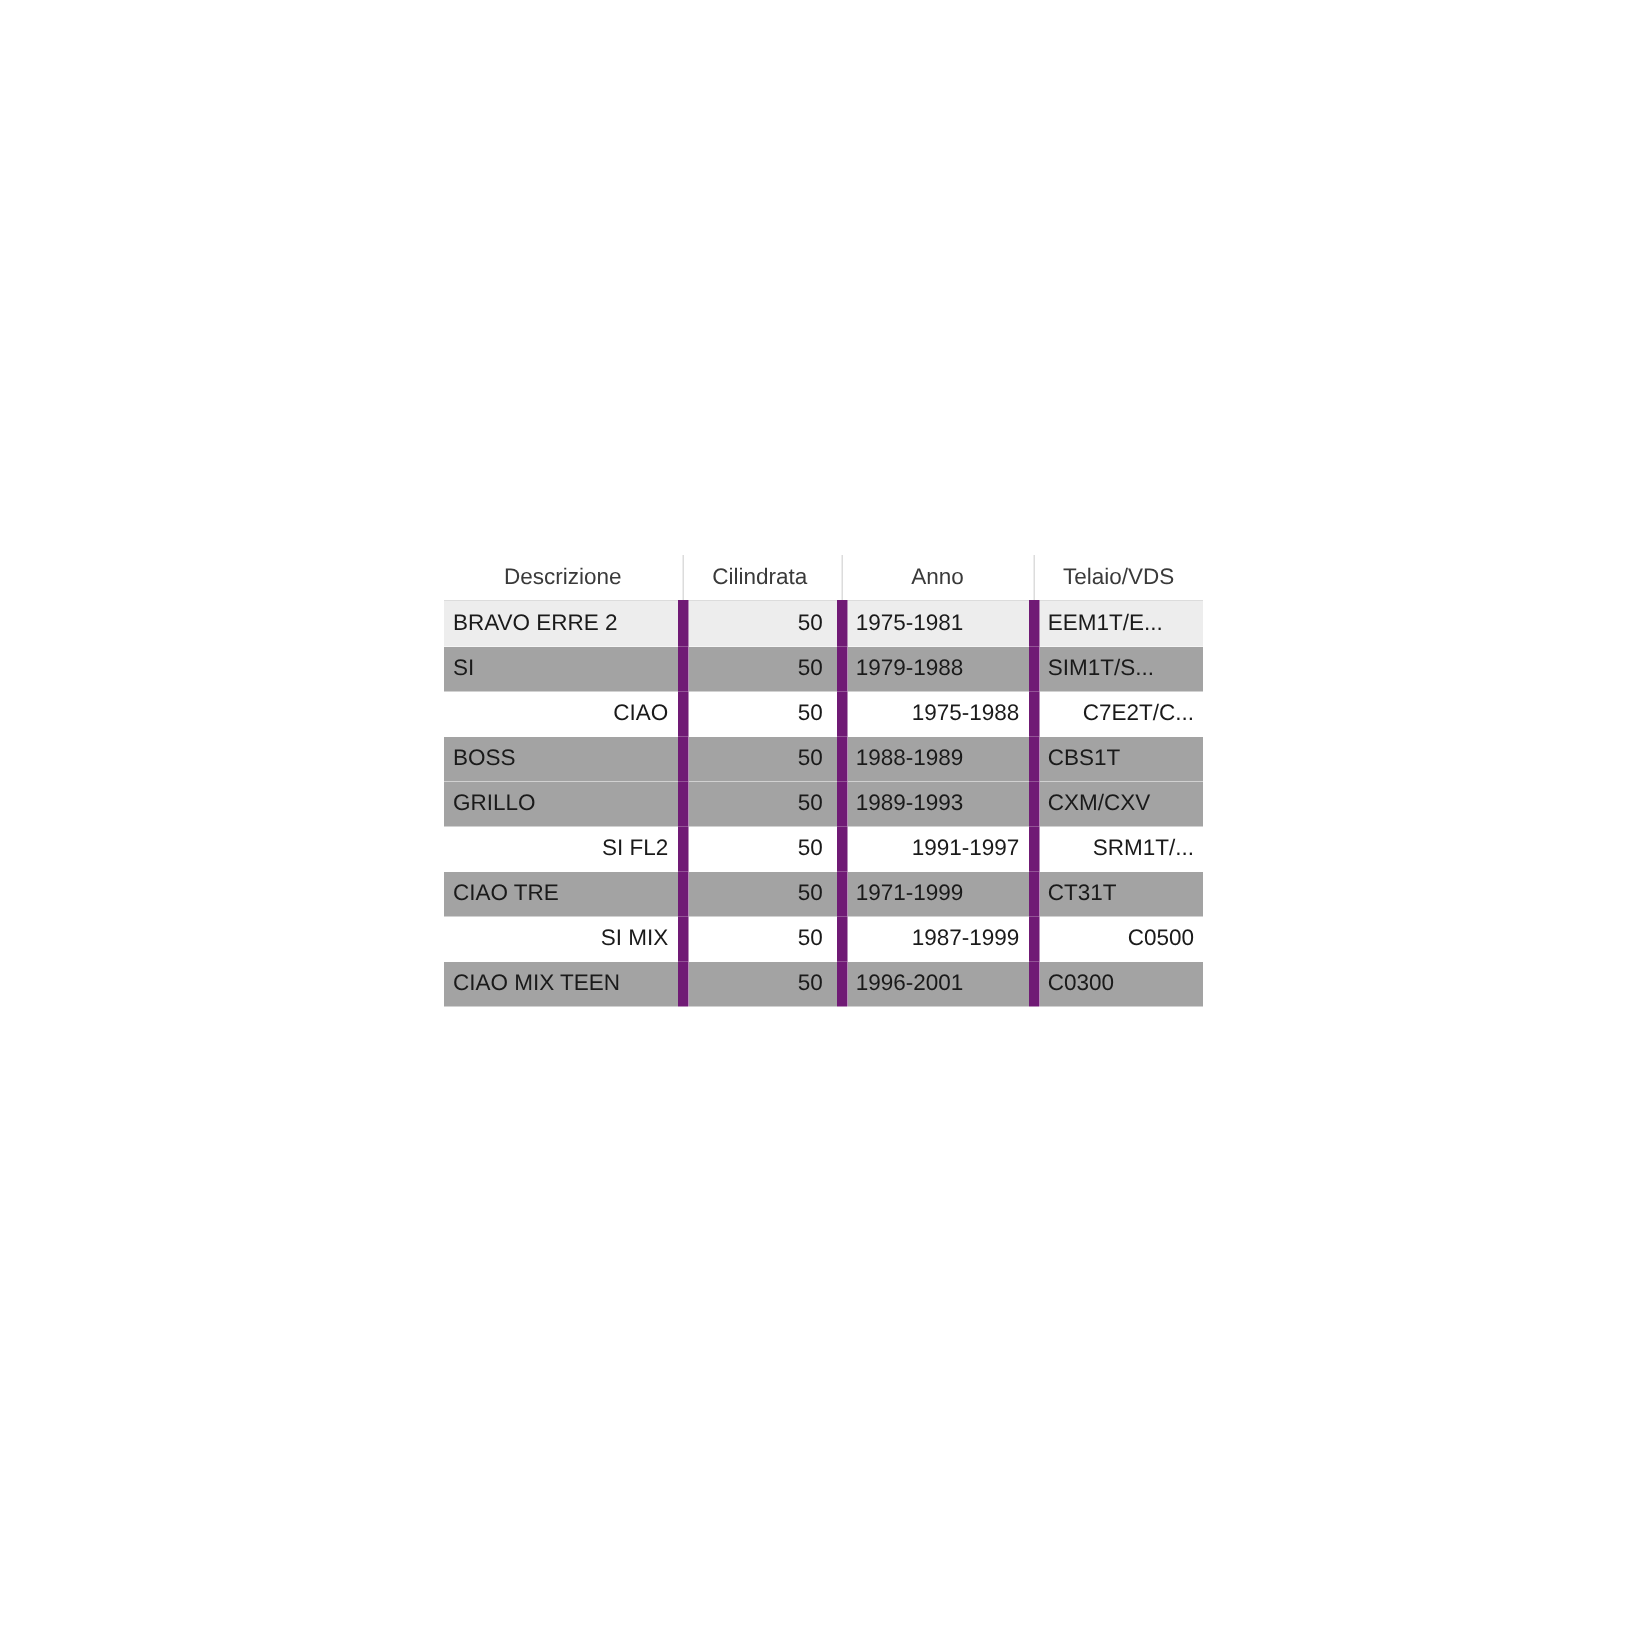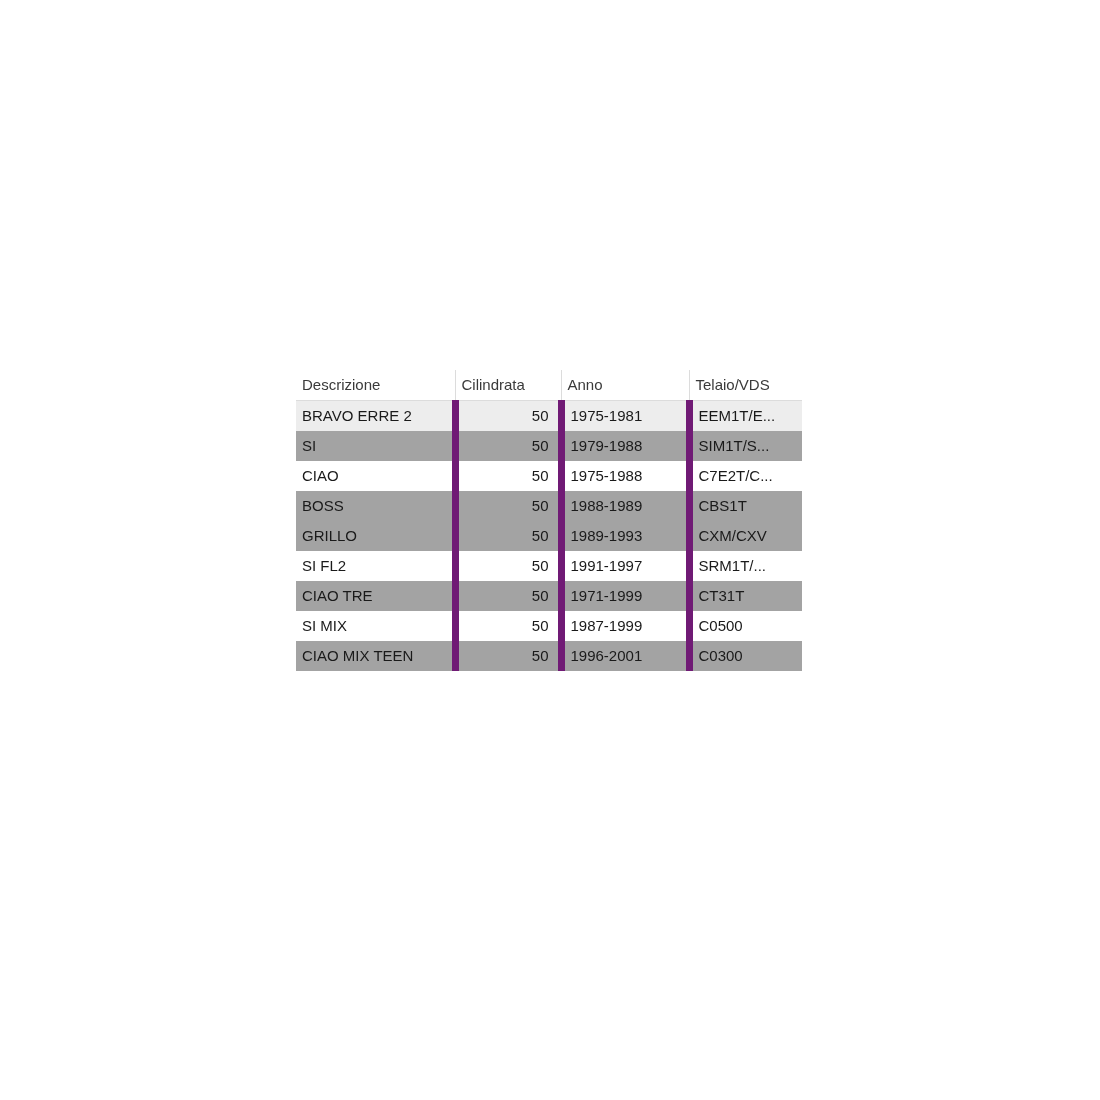--- a/index.html
+++ b/index.html
@@ -29,21 +29,21 @@
     table-layout: fixed;
     font-size: 15px;
     color: #1a1a1a;
   }
 
   table.vehicle-table thead th {
     font-weight: normal;
     font-size: 15px;
     color: #3a3a3a;
     padding: 6px 6px 7px 6px;
-    text-align: left;
+    text-align: center;
     vertical-align: bottom;
     background: #ffffff;
     border-bottom: 1px solid #dcdcdc;
     border-right: 1px solid #dcdcdc;
     white-space: nowrap;
     height: 22px;
     box-sizing: border-box;
   }
   table.vehicle-table thead th.last-col {
     border-right: none;
@@ -65,21 +65,21 @@
   }
   table.vehicle-table tbody td.last-col {
     border-right: none;
   }
   table.vehicle-table tbody td.num {
     text-align: right;
     padding-right: 9px;
   }
 
   
-  tr.row-plain  td { background: #ffffff; }
+  tr.row-plain  td { background: #ffffff; text-align: right; }
   tr.row-gray   td { background: #ededed; }
   tr.row-accent td { background: #a3a3a3; }
 
   
   col.c-desc   { width: 159px; }
   col.c-cil    { width: 106px; }
   col.c-anno   { width: 128px; }
   col.c-telaio { width: 113px; }
 </style>
 </head>

